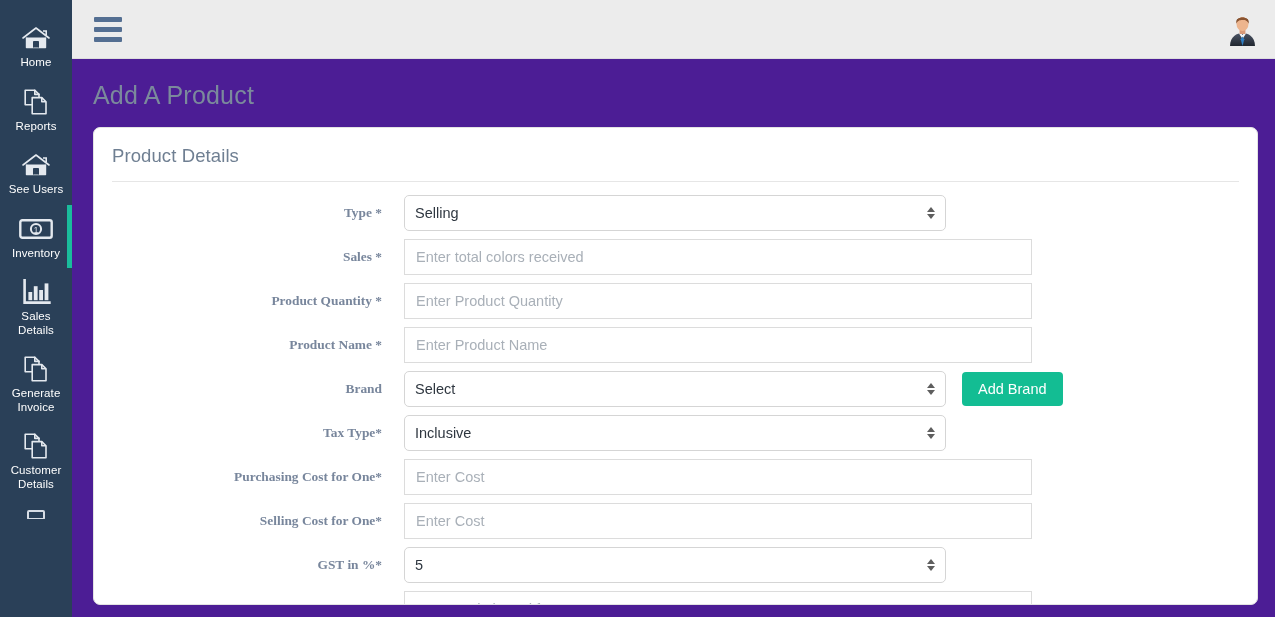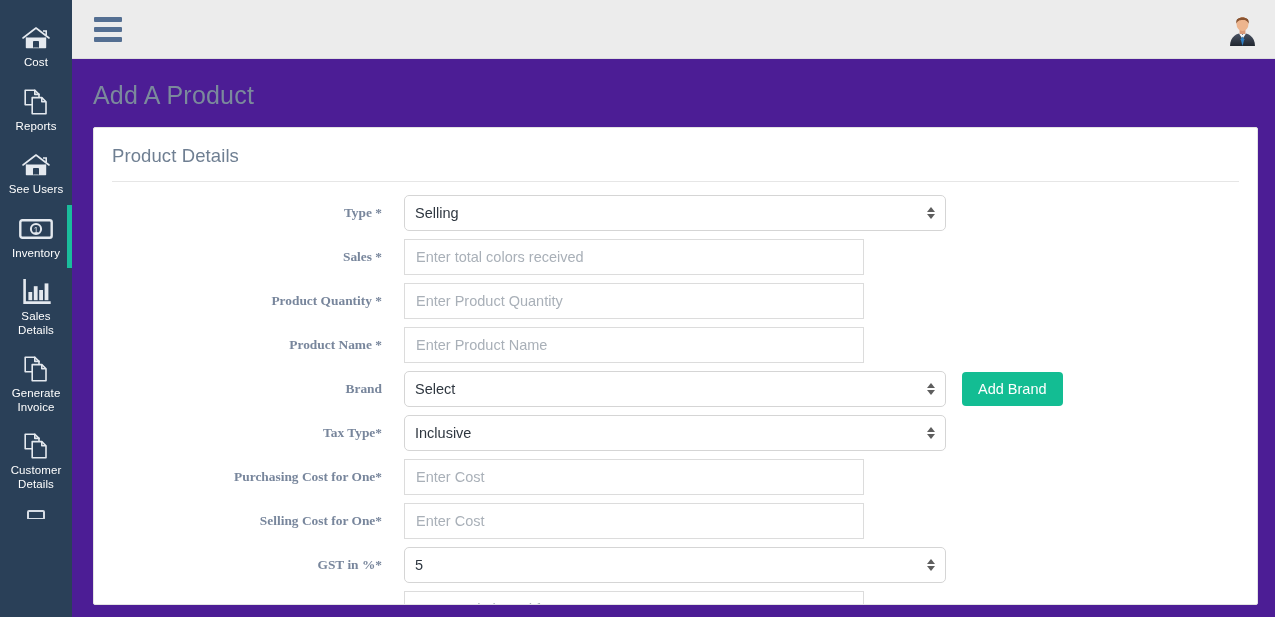--- a/index.html
+++ b/index.html
@@ -105,21 +105,21 @@
     font-size: 25px;
     color: #7b8a9c;
     font-weight: normal;
     margin: 0 0 17px 0;
     letter-spacing: .2px;
   }
 
   #panel {
     background: #ffffff;
     border: 1px solid #e3e3e3;
-    border-radius: 2px;
+    border-radius: 7px;
     height: 478px;
     overflow: hidden;
     padding: 0;
   }
   #panel-head {
     padding: 17px 18px 0 18px;
   }
   #panel-title {
     font-size: 18.5px;
     color: #6f7f92;
@@ -148,21 +148,21 @@
     padding-right: 22px;
     font-size: 13.4px;
     font-weight: bold;
     color: #78869c;
     line-height: 36px;
     font-family: Liberation Serif, serif;
   }
   .field-wrap { display: flex; align-items: center; }
 
   .inp {
-    width: 460px;
+    width: 628px;
     height: 36px;
     border: 1px solid #dcdcdc;
     border-radius: 0;
     background: #ffffff;
     font-size: 14.5px;
     color: #444;
     padding: 0 11px;
     font-family: "Liberation Sans", sans-serif;
     outline: none;
   }
@@ -224,21 +224,21 @@
     <div id="sidebar-items">
         <div class="side-item">
           <div class="side-icon">
             <svg width="30" height="26" viewBox="0 0 30 26">
               <path d="M2 13 L15 3 L28 13" fill="none" stroke="#e4e9ef" stroke-width="1.6" stroke-linejoin="round" stroke-linecap="round"></path>
               <path d="M5.5 12.5 V22.5 H24.5 V12.5" fill="#e4e9ef" stroke="#e4e9ef" stroke-width="1.4" stroke-linejoin="round"></path>
               <path d="M12.5 22.5 V16.5 H17.5 V22.5" fill="#2a4058" stroke="#2a4058" stroke-width="1"></path>
               <path d="M22 6 h3.2 v4" fill="none" stroke="#e4e9ef" stroke-width="1.6"></path>
             </svg>
           </div>
-          <div class="side-label">Cost</div>
+          <div class="side-label">Home</div>
         </div>
         <div class="side-item">
           <div class="side-icon">
             <svg width="27" height="28" viewBox="0 0 27 28">
               <path d="M2.2 2.2 h9.6 l4.2 4.2 v10.4 h-13.8 z" fill="none" stroke="#e4e9ef" stroke-width="1.6" stroke-linejoin="round" stroke-linecap="round"></path>
               <path d="M11.8 2.2 v4.2 h4.2" fill="none" stroke="#e4e9ef" stroke-width="1.6" stroke-linejoin="round" stroke-linecap="round"></path>
               <path d="M9.2 9.6 h9.6 l4.2 4.2 v11.9 h-13.8 z" fill="#2a4058" stroke="#e4e9ef" stroke-width="1.6" stroke-linejoin="round"></path>
               <path d="M18.8 9.6 v4.2 h4.2" fill="none" stroke="#e4e9ef" stroke-width="1.6" stroke-linejoin="round"></path>
             </svg>
           </div>

